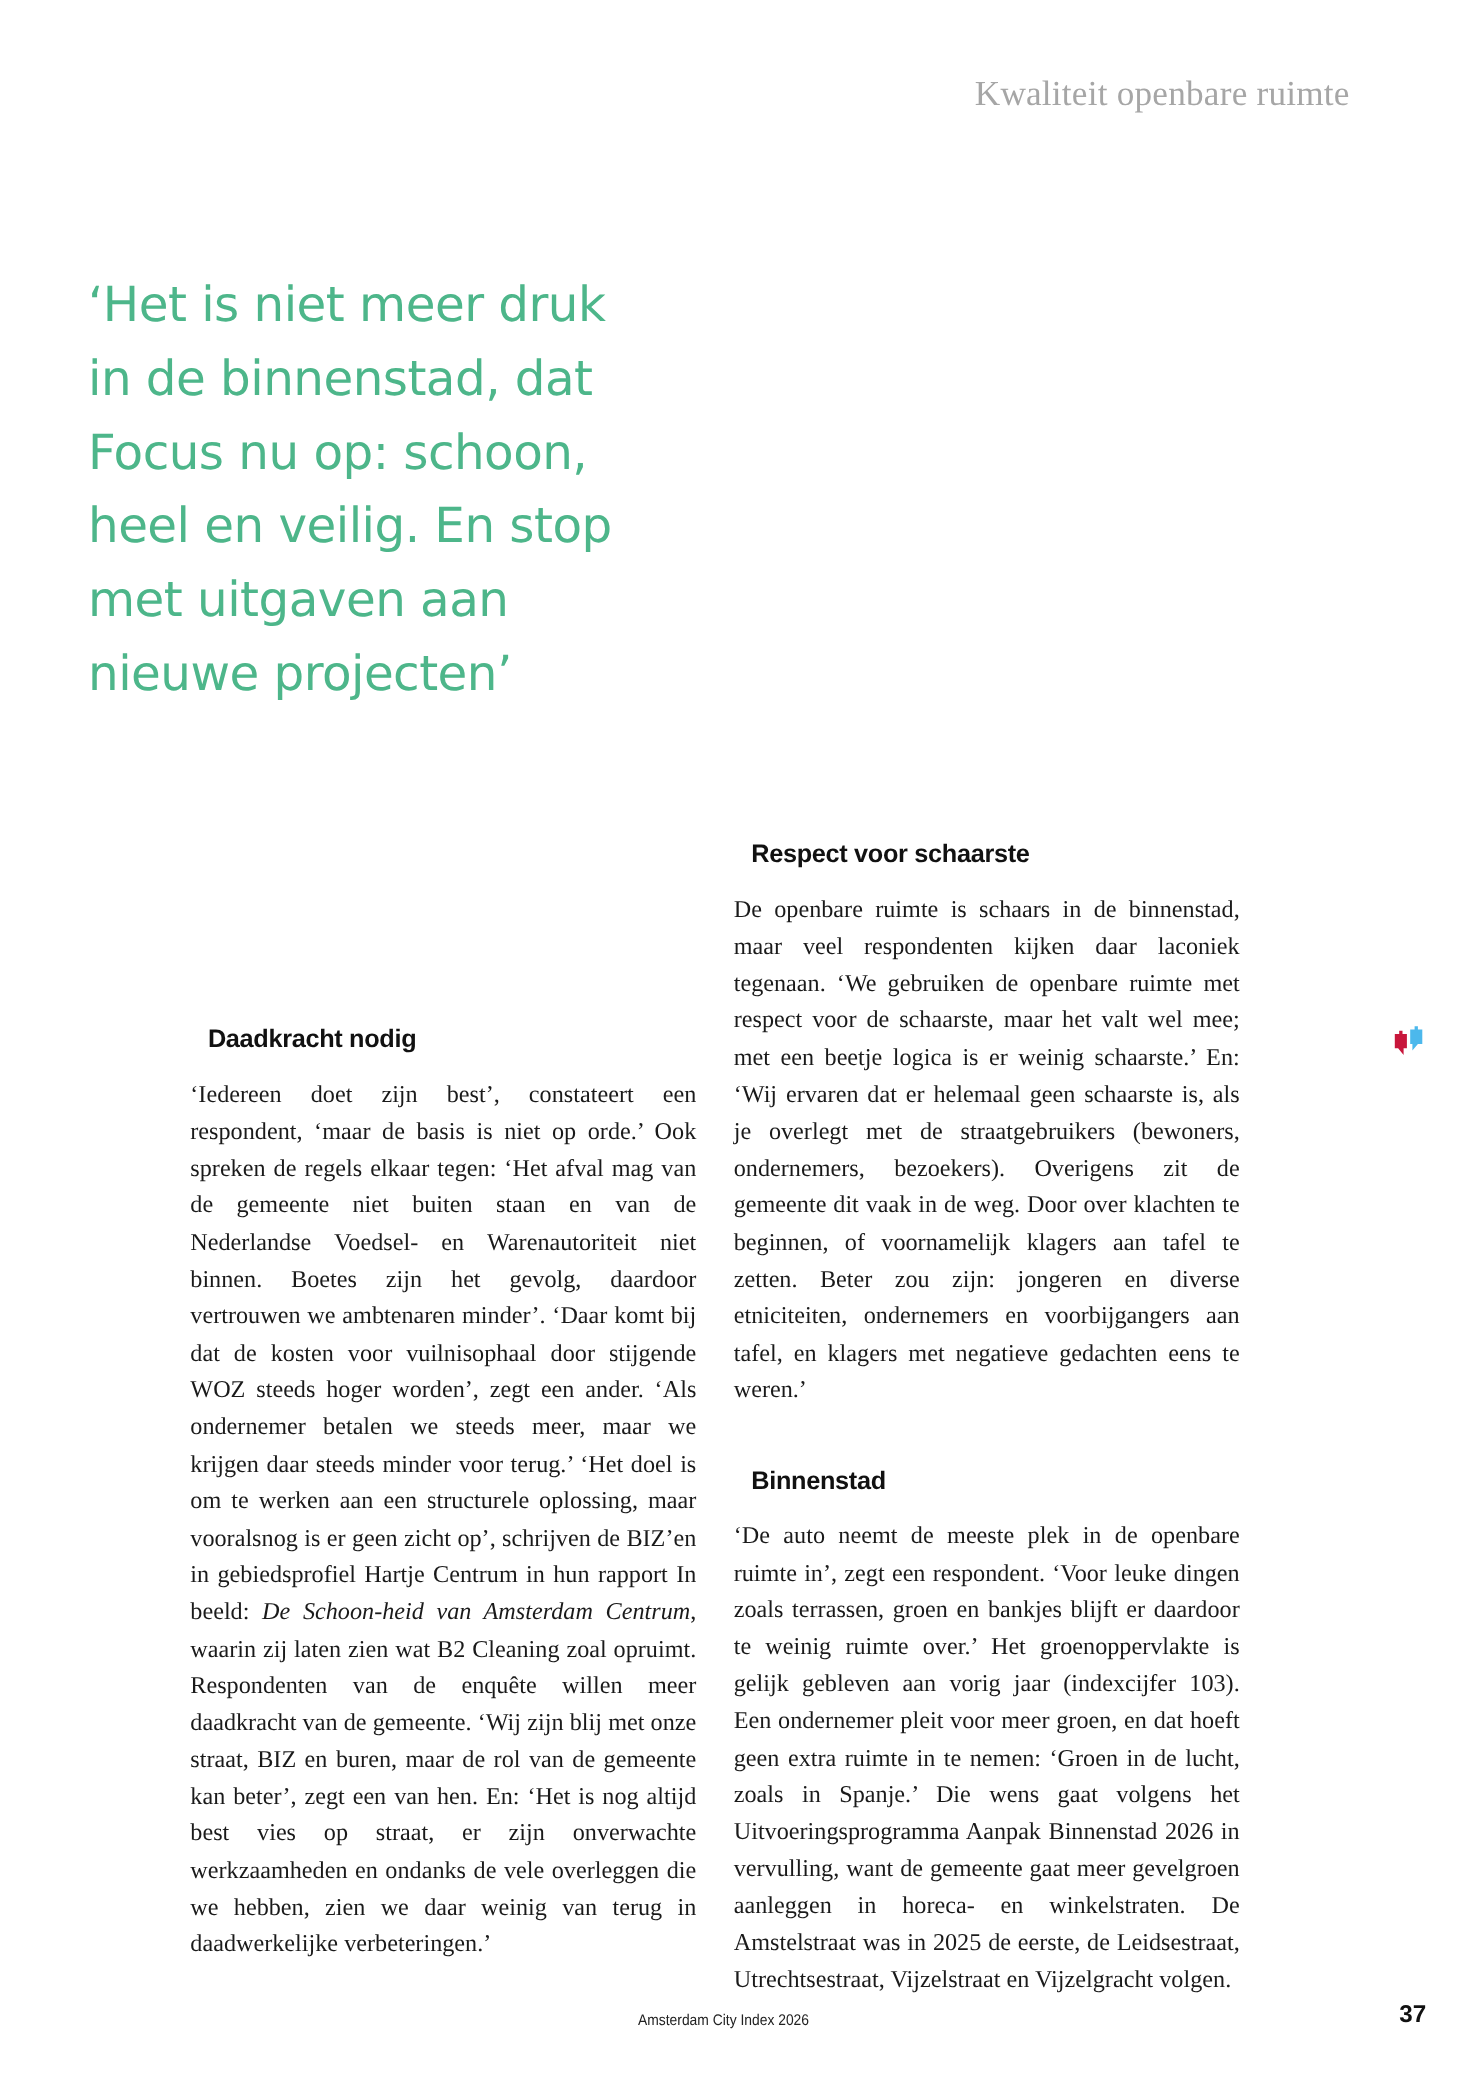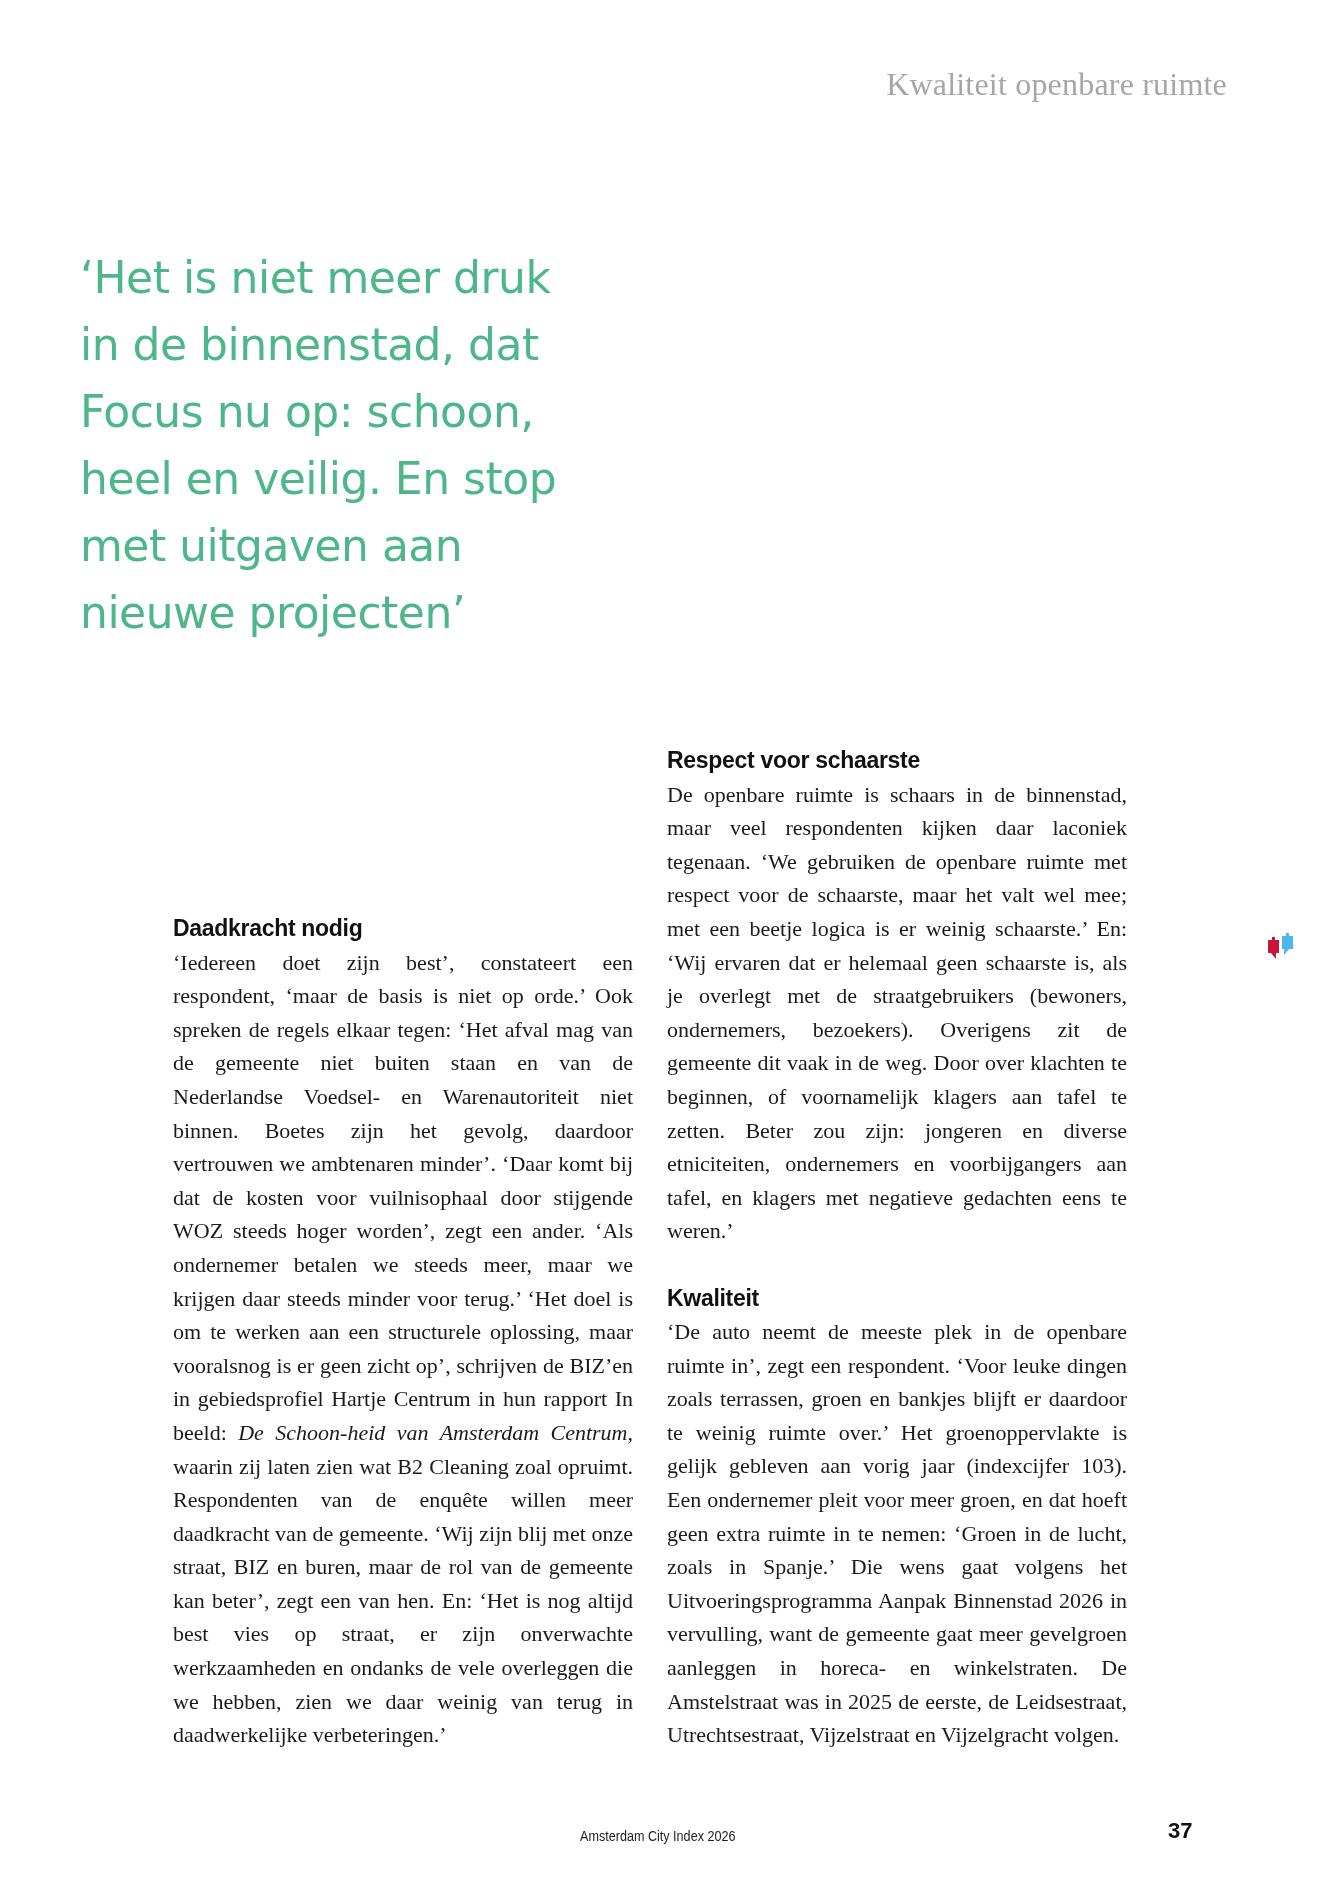--- a/index.html
+++ b/index.html
@@ -19,37 +19,37 @@
   .pullquote span { display: block; white-space: nowrap; }
   .col {
     position: absolute;
     font-family: "Liberation Serif", serif;
     font-size: 22px; line-height: 33.6px; color: #1a1a1a;
     text-align: justify; hyphens: manual;
   }
   .col-left { left: 173px; top: 912px; width: 460px; }
   .col-right { left: 667px; top: 744px; width: 460px; }
   .col h3 {
-    margin: 0; font-family: "Liberation Sans", sans-serif;
+    margin: 16px; font-family: "Liberation Sans", sans-serif;
     font-weight: bold; font-size: 23px; line-height: 33.6px; color: #111;
     letter-spacing: -0.3px;
   }
   .col p { margin: 0; }
   .col .gap { height: 33.6px; }
   .col em { font-style: italic; }
   .logo {
     position: absolute; left: 1266px; top: 930px; width: 32px; height: 32px;
   }
   .footer-title {
     position: absolute; left: 580px; top: 1828px;
     font-family: "Liberation Sans", sans-serif; font-size: 14px; color: #222;
     white-space: nowrap; transform: scaleX(0.9); transform-origin: left;
   }
   .page-number {
-    position: absolute; left: 1168px; top: 1818px;
+    position: absolute; left: 1272px; top: 1818px;
     font-family: "Liberation Sans", sans-serif; font-weight: bold;
     font-size: 22px; color: #111;
   }
 </style>
 </head>
 <body>
 
 <div class="section-title">Kwaliteit openbare ruimte</div>
 
 <div class="pullquote">
@@ -63,21 +63,21 @@
 
 <div class="col col-left">
   <h3>Daadkracht nodig</h3>
   <p><span>‘Iedereen doet zijn best’, constateert een respondent, ‘maar de basis is niet op orde.’ Ook spreken de regels elkaar tegen: ‘Het afval mag van de gemeente niet buiten staan en van de Nederlandse Voedsel- en Warenautoriteit niet binnen. Boetes zijn het gevolg, daardoor vertrouwen we ambtenaren minder’. ‘Daar komt bij dat de kosten voor vuilnisophaal door stijgende WOZ steeds hoger worden’, zegt een ander. ‘Als ondernemer betalen we steeds meer, maar we krijgen daar steeds minder voor terug.’ ‘Het doel is om te werken aan een structurele oplossing, maar vooralsnog is er geen zicht op’, schrijven de BIZ’en in gebiedsprofiel Hartje Centrum in hun rapport In beeld: </span><em>De Schoon-heid van Amsterdam Centrum</em><span>, waarin zij laten zien wat B2 Cleaning zoal opruimt. Respondenten van de enquête willen meer daadkracht van de gemeente. ‘Wij zijn blij met onze straat, BIZ en buren, maar de rol van de gemeente kan beter’, zegt een van hen. En: ‘Het is nog altijd best vies op straat, er zijn onverwachte werkzaamheden en ondanks de vele overleggen die we hebben, zien we daar weinig van terug in daadwerkelijke verbeteringen.’</span></p>
 </div>
 
 <div class="col col-right">
   <h3>Respect voor schaarste</h3>
   <p>De openbare ruimte is schaars in de binnenstad, maar veel respondenten kijken daar laconiek tegenaan. ‘We gebruiken de openbare ruimte met respect voor de schaarste, maar het valt wel mee; met een beetje logica is er weinig schaarste.’ En: ‘Wij ervaren dat er helemaal geen schaarste is, als je overlegt met de straatgebruikers (bewoners, ondernemers, bezoekers). Overigens zit de gemeente dit vaak in de weg. Door over klachten te beginnen, of voornamelijk klagers aan tafel te zetten. Beter zou zijn: jongeren en diverse etniciteiten, ondernemers en voorbijgangers aan tafel, en klagers met negatieve gedachten eens te weren.’</p>
   <div class="gap"></div>
-  <h3>Kwaliteit</h3>
+  <h3>Binnenstad</h3>
   <p>‘De auto neemt de meeste plek in de openbare ruimte in’, zegt een respondent. ‘Voor leuke dingen zoals terrassen, groen en bankjes blijft er daardoor te weinig ruimte over.’ Het groenoppervlakte is gelijk gebleven aan vorig jaar (indexcijfer 103). Een ondernemer pleit voor meer groen, en dat hoeft geen extra ruimte in te nemen: ‘Groen in de lucht, zoals in Spanje.’ Die wens gaat volgens het Uitvoeringsprogramma Aanpak Binnenstad 2026 in vervulling, want de gemeente gaat meer gevelgroen aanleggen in horeca- en winkelstraten. De Amstelstraat was in 2025 de eerste, de Leidsestraat, Utrechtsestraat, Vijzelstraat en Vijzelgracht volgen.</p>
 </div>
 
 <div class="logo">
   <svg width="32" height="32" viewBox="0 0 32 32">
     <path d="M16 6 h4 v-3 h3 v3 h4 v13 h-4 l-5 6 v-6 h-2 z" fill="#4cb8ec"></path>
     <path d="M2 10 h4 v-3 h3 v3 h4 v13 h-3 v6 l-5 -6 h-3 z" fill="#c8163b"></path>
   </svg>
 </div>
 

